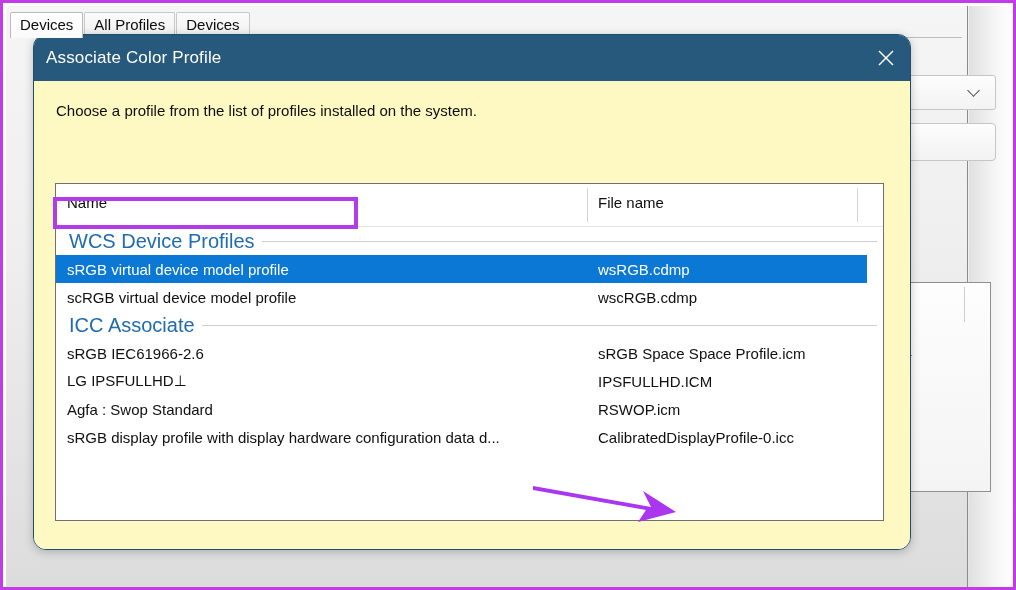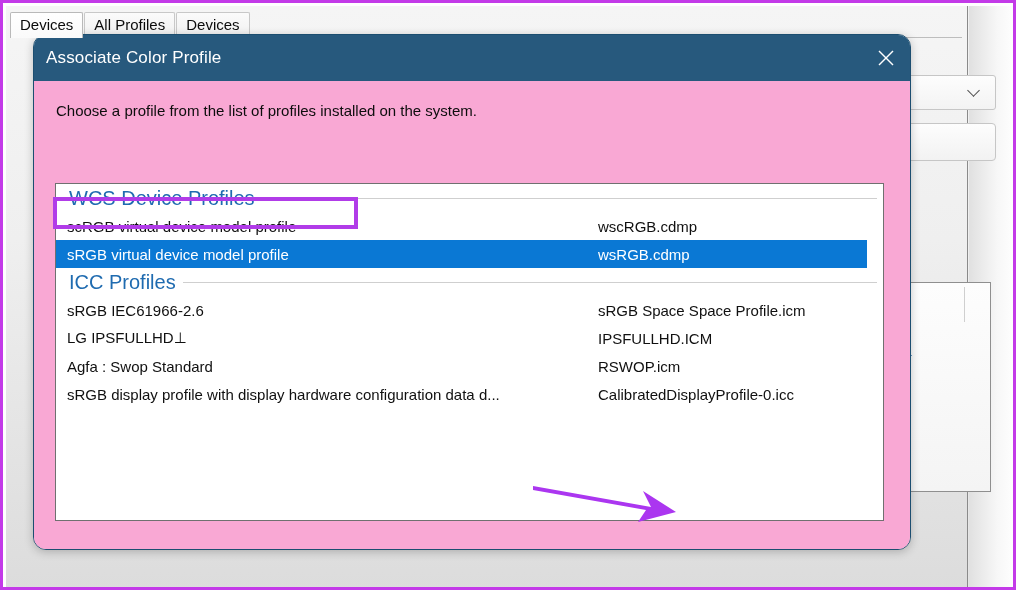--- a/index.html
+++ b/index.html
@@ -200,21 +200,21 @@
     display: flex;
     align-items: center;
     justify-content: center;
     color: #ffffff;
   }
   .dlg-close svg { display:block; }
 
   .dlg-body {
     position: relative;
     height: 469px;
-    background: #f9a8d4;
+    background: #fef9c3;
   }
   .dlg-instruction {
     position: absolute;
     left: 22px;
     top: 21px;
     font-size: 15px;
     color: #0d0d0d;
   }
 
   
@@ -379,41 +379,47 @@
           <line x1="17" y1="3" x2="3" y2="17" stroke="#ffffff" stroke-width="1.4"></line>
         </svg>
       </div>
     </div>
 
     <div class="dlg-body">
 
       <div class="dlg-instruction">Choose a profile from the list of profiles installed on the system.</div>
 
       <div class="listview">
+        <div class="lv-header">
+          <div class="lv-col-name">Name</div>
+          <div class="lv-col-file">File name</div>
+          <div class="lv-sep s1"></div>
+          <div class="lv-sep s2"></div>
+        </div>
 
         <div class="lv-rows">
 
           <div class="group-head">
             <span class="gh-line"></span>
             <span class="gh-label">WCS Device Profiles</span>
           </div>
 
+          <div class="row selected">
+            <span class="cell-name">sRGB virtual device model profile</span>
+            <span class="cell-file">wsRGB.cdmp</span>
+          </div>
+
           <div class="row">
             <span class="cell-name">scRGB virtual device model profile</span>
             <span class="cell-file">wscRGB.cdmp</span>
           </div>
 
-          <div class="row selected">
-            <span class="cell-name">sRGB virtual device model profile</span>
-            <span class="cell-file">wsRGB.cdmp</span>
-          </div>
-
           <div class="group-head">
             <span class="gh-line"></span>
-            <span class="gh-label">ICC Profiles</span>
+            <span class="gh-label">ICC Associate</span>
           </div>
 
           <div class="row">
             <span class="cell-name">sRGB IEC61966-2.6</span>
             <span class="cell-file">sRGB Space Space Profile.icm</span>
           </div>
           <div class="row">
             <span class="cell-name">LG IPSFULLHD⊥</span>
             <span class="cell-file">IPSFULLHD.ICM</span>
           </div>

